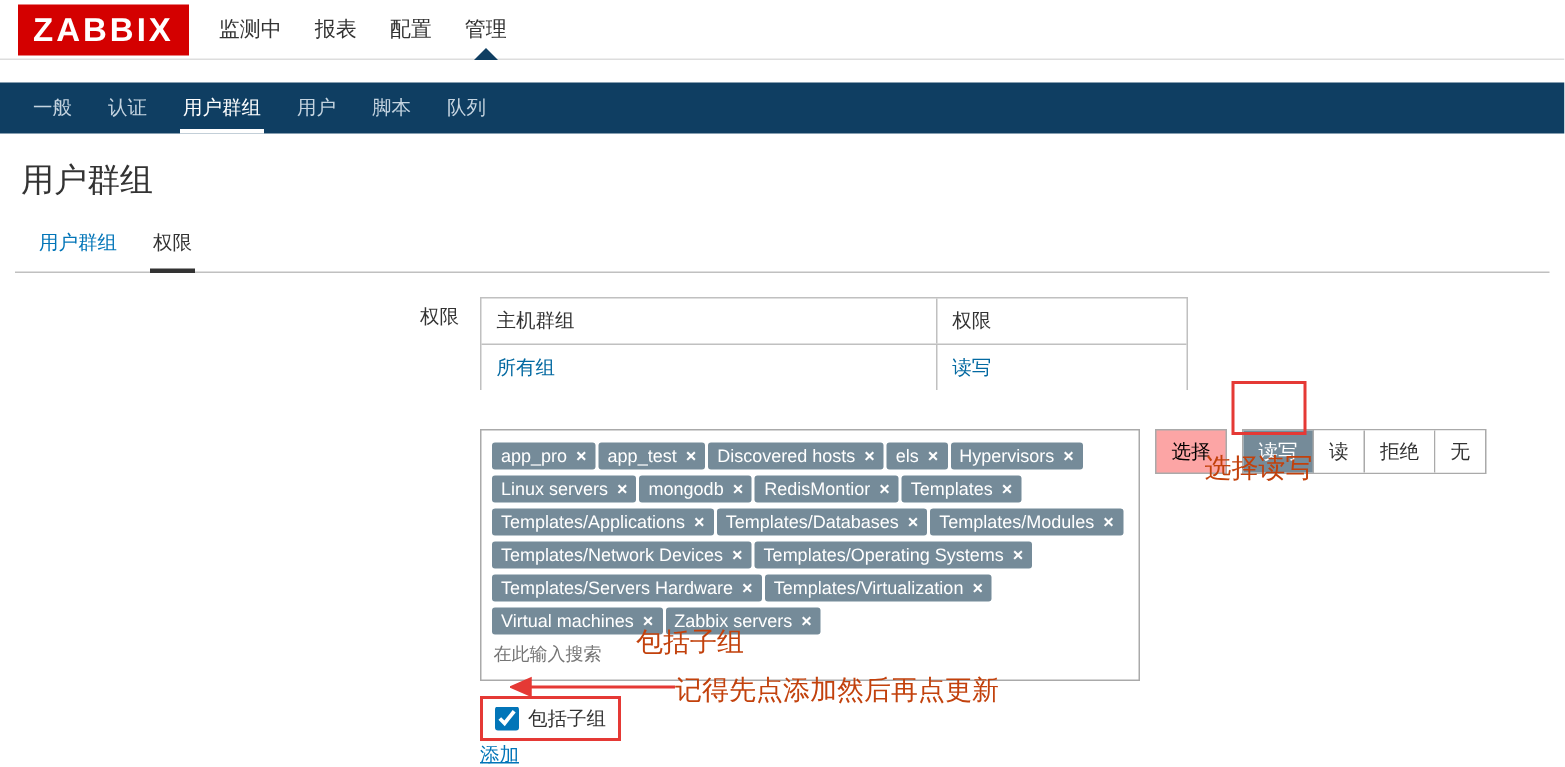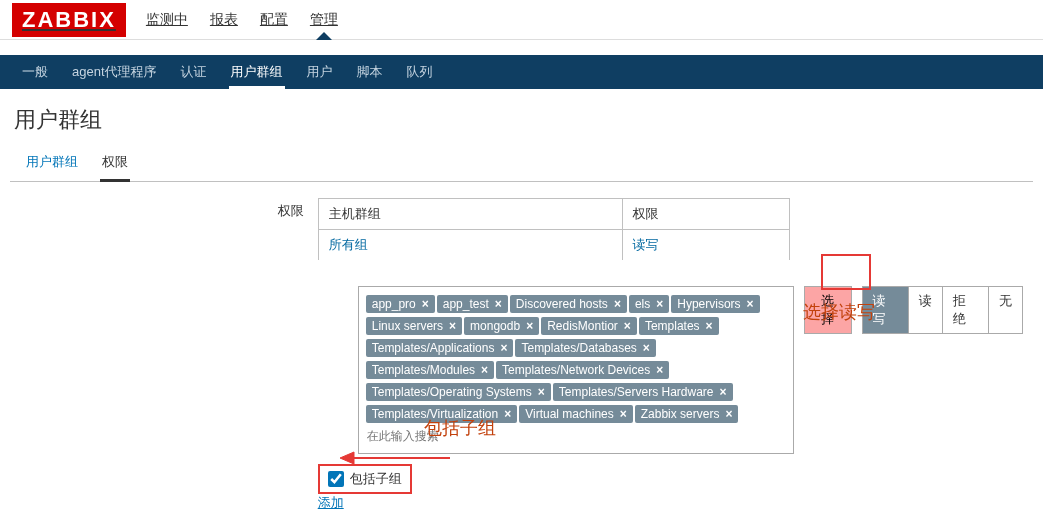--- a/index.html
+++ b/index.html
@@ -1,38 +1,38 @@
 <!DOCTYPE html>
 <html><head>
   <meta charset="utf-8">
   <style>
     * { box-sizing: border-box; margin: 0; padding: 0; }
     body { font-family: Arial, "Microsoft YaHei", sans-serif; font-size: 13px; color: #333; background: #fff; width: 1043px; }
     .logo { background: #D40000; color: #fff; font-weight: bold; font-size: 22px; padding: 4px 10px; letter-spacing: 2px; display: inline-block; }
-    .topnav { display: flex; align-items: center; gap: 18px; padding: 0 10px 0 12px; border-bottom: 1px solid #ddd; height: 40px; text-decoration: underline; }
+    .topnav { display: flex; align-items: center; gap: 18px; padding: 0 10px 0 12px; border-bottom: 1px solid #ddd; height: 40px; }
     .topnav a { color: #333; text-decoration: none; font-size: 14px; position: relative; padding: 10px 2px; }
     .topnav a.active { color: #333; }
     .topnav a.active::after { content: ""; position: absolute; left: 50%; bottom: -1px; transform: translateX(-50%); border-left: 8px solid transparent; border-right: 8px solid transparent; border-bottom: 8px solid #0F3E62; }
     .subnav { background: #0F3E62; display: flex; align-items: center; gap: 20px; padding: 0 20px; height: 34px; margin-top: 15px; }
     .subnav a { color: #C5D4E0; text-decoration: none; font-size: 13px; padding: 8px 2px; }
     .subnav a.active { color: #fff; border-bottom: 3px solid #fff; padding-bottom: 5px; }
     .page-title { font-size: 22px; padding: 16px 14px 10px; color: #333; }
     .tabs { display: flex; gap: 20px; border-bottom: 1px solid #C0C0C0; padding: 0 14px; margin: 0 10px; }
     .tabs a { padding: 8px 2px; text-decoration: none; color: #0275B8; font-size: 13px; }
     .tabs a.active { color: #333; border-bottom: 3px solid #333; margin-bottom: -1px; }
     .content { padding: 16px 20px 30px 20px; position: relative; }
     .form-row { display: flex; align-items: flex-start; }
     .row-label { width: 300px; text-align: right; padding-right: 14px; padding-top: 4px; color: #333; font-size: 13px; }
     .perm-table { border: 1px solid #C0C0C0; border-bottom: none; width: 472px; }
     .perm-header, .perm-body { display: flex; }
     .perm-header { border-bottom: 1px solid #C0C0C0; }
     .perm-col1 { width: 350px; padding: 6px 10px; border-right: 1px solid #C0C0C0; }
     .perm-col2 { width: 190px; padding: 6px 10px; }
     .italic { color: #0369a1; }
-    .tag-box { border: 1px solid #aaa; padding: 6px; width: 440px; margin-left: 40px; }
+    .tag-box { border: 1px solid #aaa; padding: 6px; width: 440px; }
     .tag { display: inline-flex; align-items: center; background: #758B99; color: #fff; font-size: 12px; padding: 2px 6px; margin: 2px 1px; border-radius: 2px; }
     .tag .x { margin-left: 6px; cursor: pointer; font-weight: bold; }
     .tag-input { border: none; outline: none; font-size: 12px; color: #888; padding: 4px 2px; width: 100%; }
     .perm-buttons { display: inline-flex; border: 1px solid #aaa; margin-left: 10px; vertical-align: top; }
     .perm-btn { padding: 5px 10px; font-size: 13px; border-right: 1px solid #aaa; background: #fff; cursor: pointer; }
     .perm-btn:last-child { border-right: none; }
     .perm-btn.selected { background: #758B99; color: #fff; }
     .btn-select { padding: 5px 10px; font-size: 13px; border: 1px solid #aaa; background: #fca5a5; cursor: pointer; vertical-align: top; }
     .checkbox-row { margin-top: 10px; border: 2px solid #E53935; padding: 4px 8px; display: inline-flex; align-items: center; gap: 6px; }
     .checkbox-row input { width: 16px; height: 16px; accent-color: #0275B8; }
@@ -47,21 +47,20 @@
 <div class="topnav">
   <span class="logo">ZABBIX</span>
   <a>监测中</a>
   <a>报表</a>
   <a>配置</a>
   <a class="active">管理</a>
 </div>
 
 <div class="subnav">
   <a>一般</a>
-  <a>agent代理程序</a>
   <a>认证</a>
   <a class="active">用户群组</a>
   <a>用户</a>
   <a>脚本</a>
   <a>队列</a>
 </div>
 
 <div class="page-title">用户群组</div>
 
 <div class="tabs">
@@ -106,14 +105,15 @@
     </div>
   </div>
 
   <div class="red-box" style="left:821px;top:72px;width:50px;height:36px;"></div>
   <div class="annot" style="left:803px;top:118px;">选择读写</div>
   <div class="annot" style="left:424px;top:234px;">包括子组</div>
   <svg class="arrow" style="left:340px;top:266px;" width="110" height="20">
       <line x1="110" y1="10" x2="10" y2="10" stroke-width="2"></line>
       <polygon points="0,10 14,4 14,16"></polygon>
     </svg>
+  <div class="annot" style="left:450px;top:266px;">记得先点添加然后再点更新</div>
 
 </div>
 
 </body></html>

